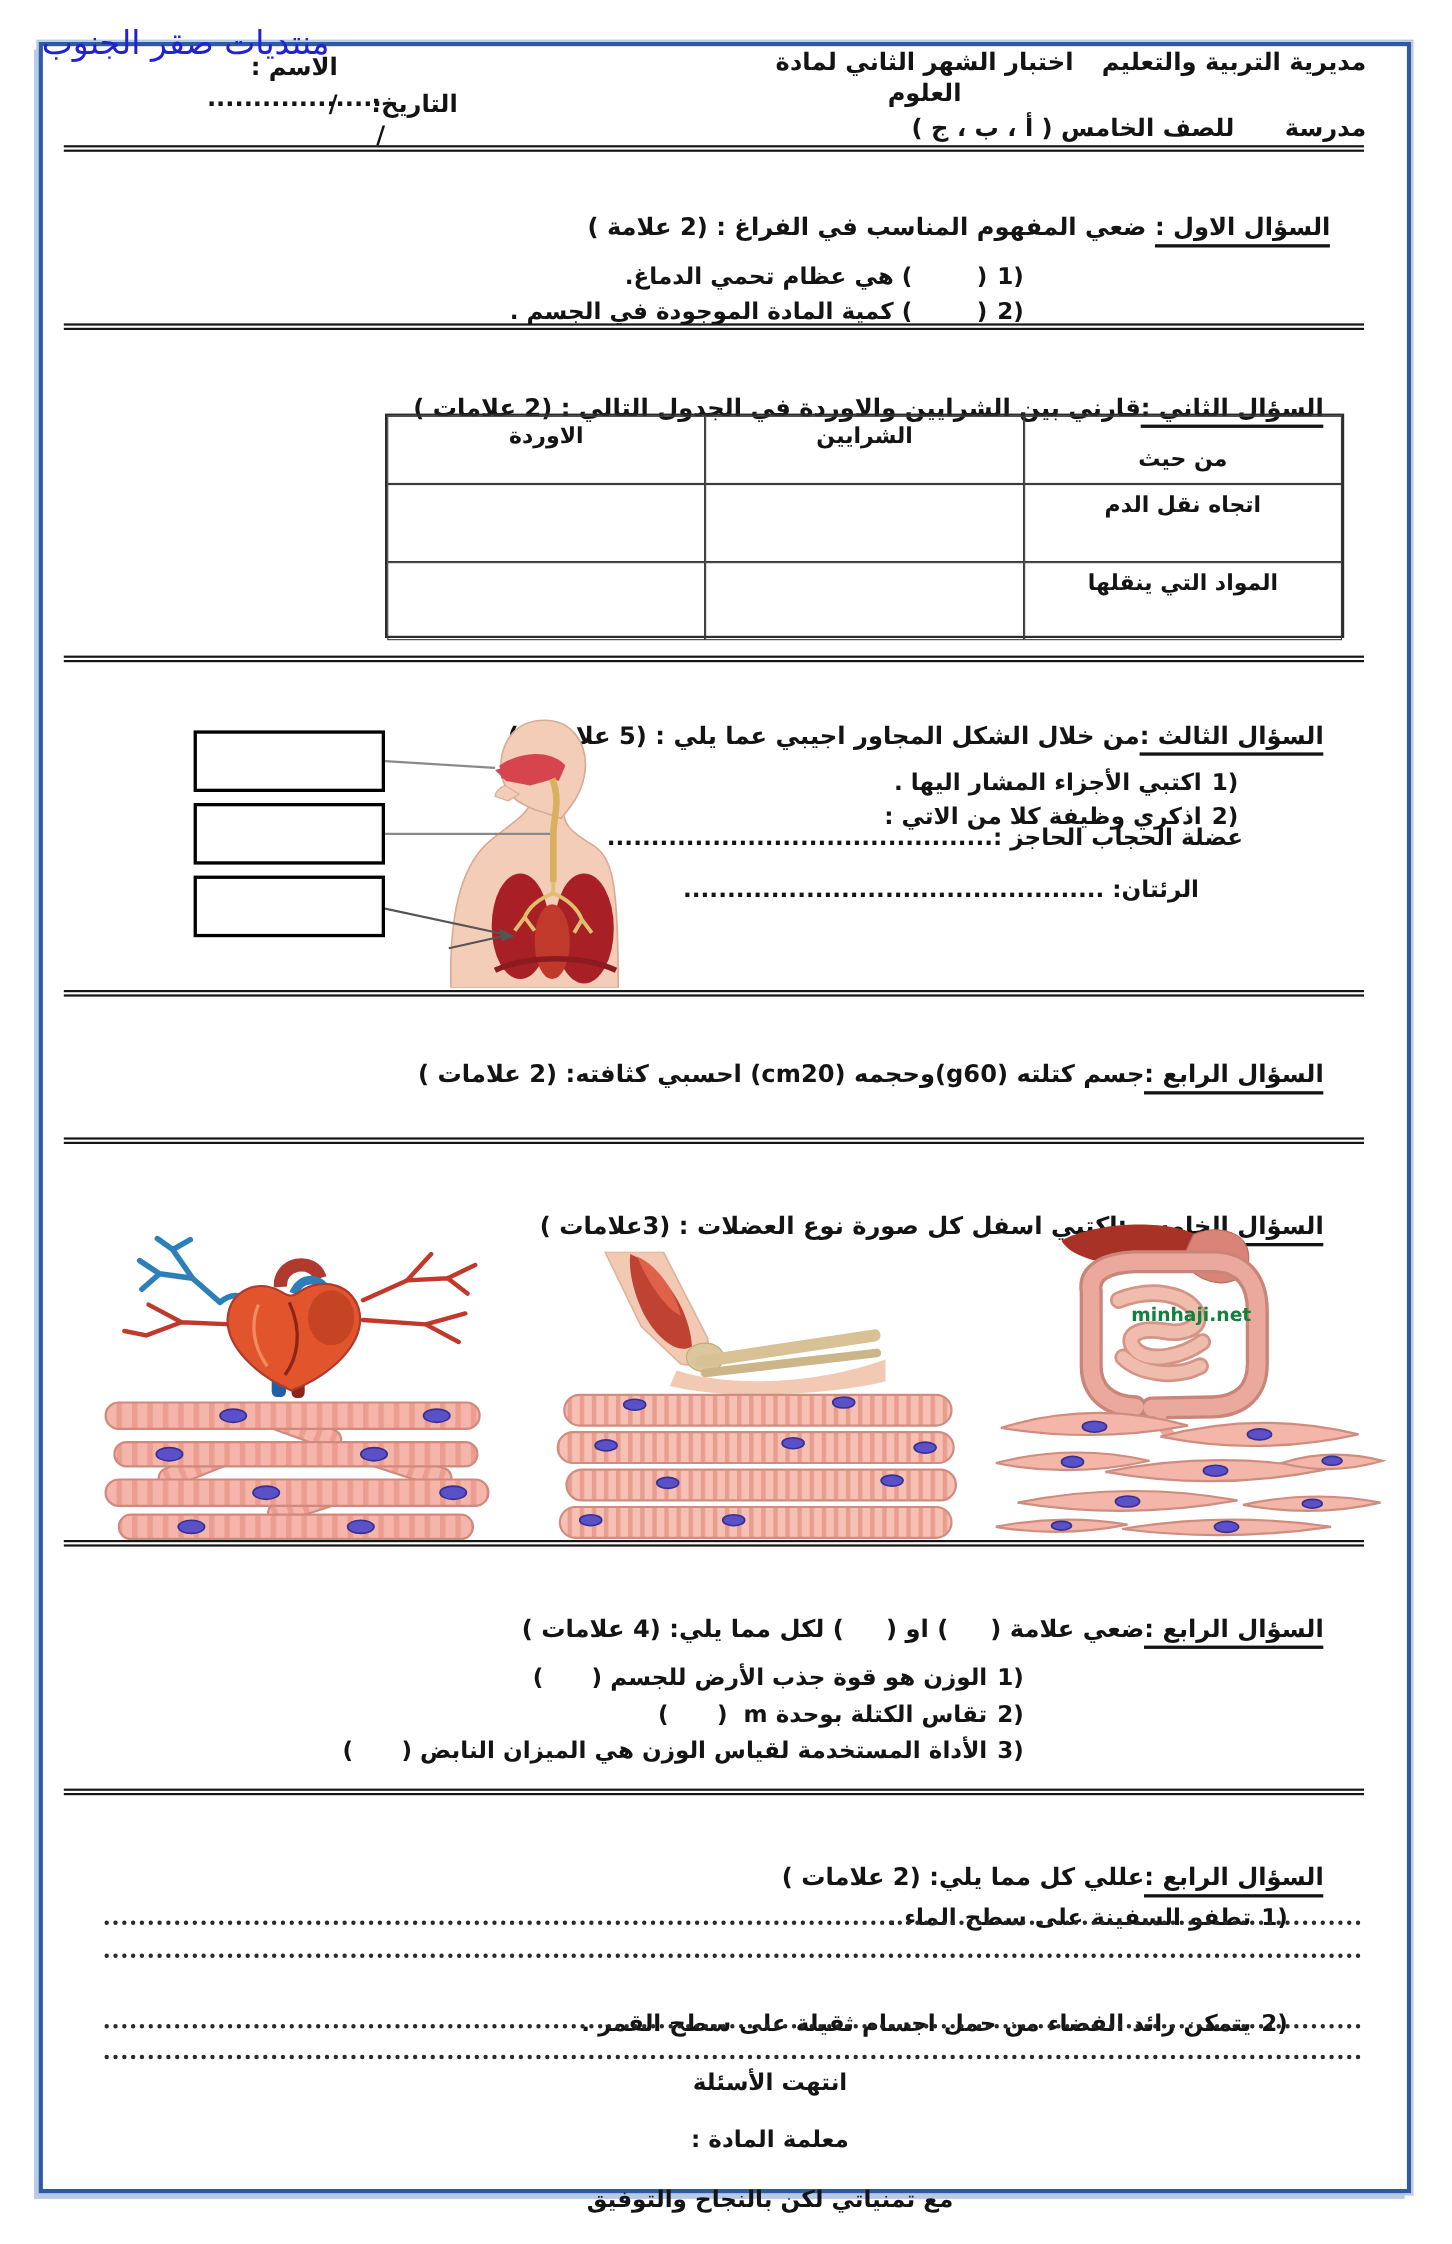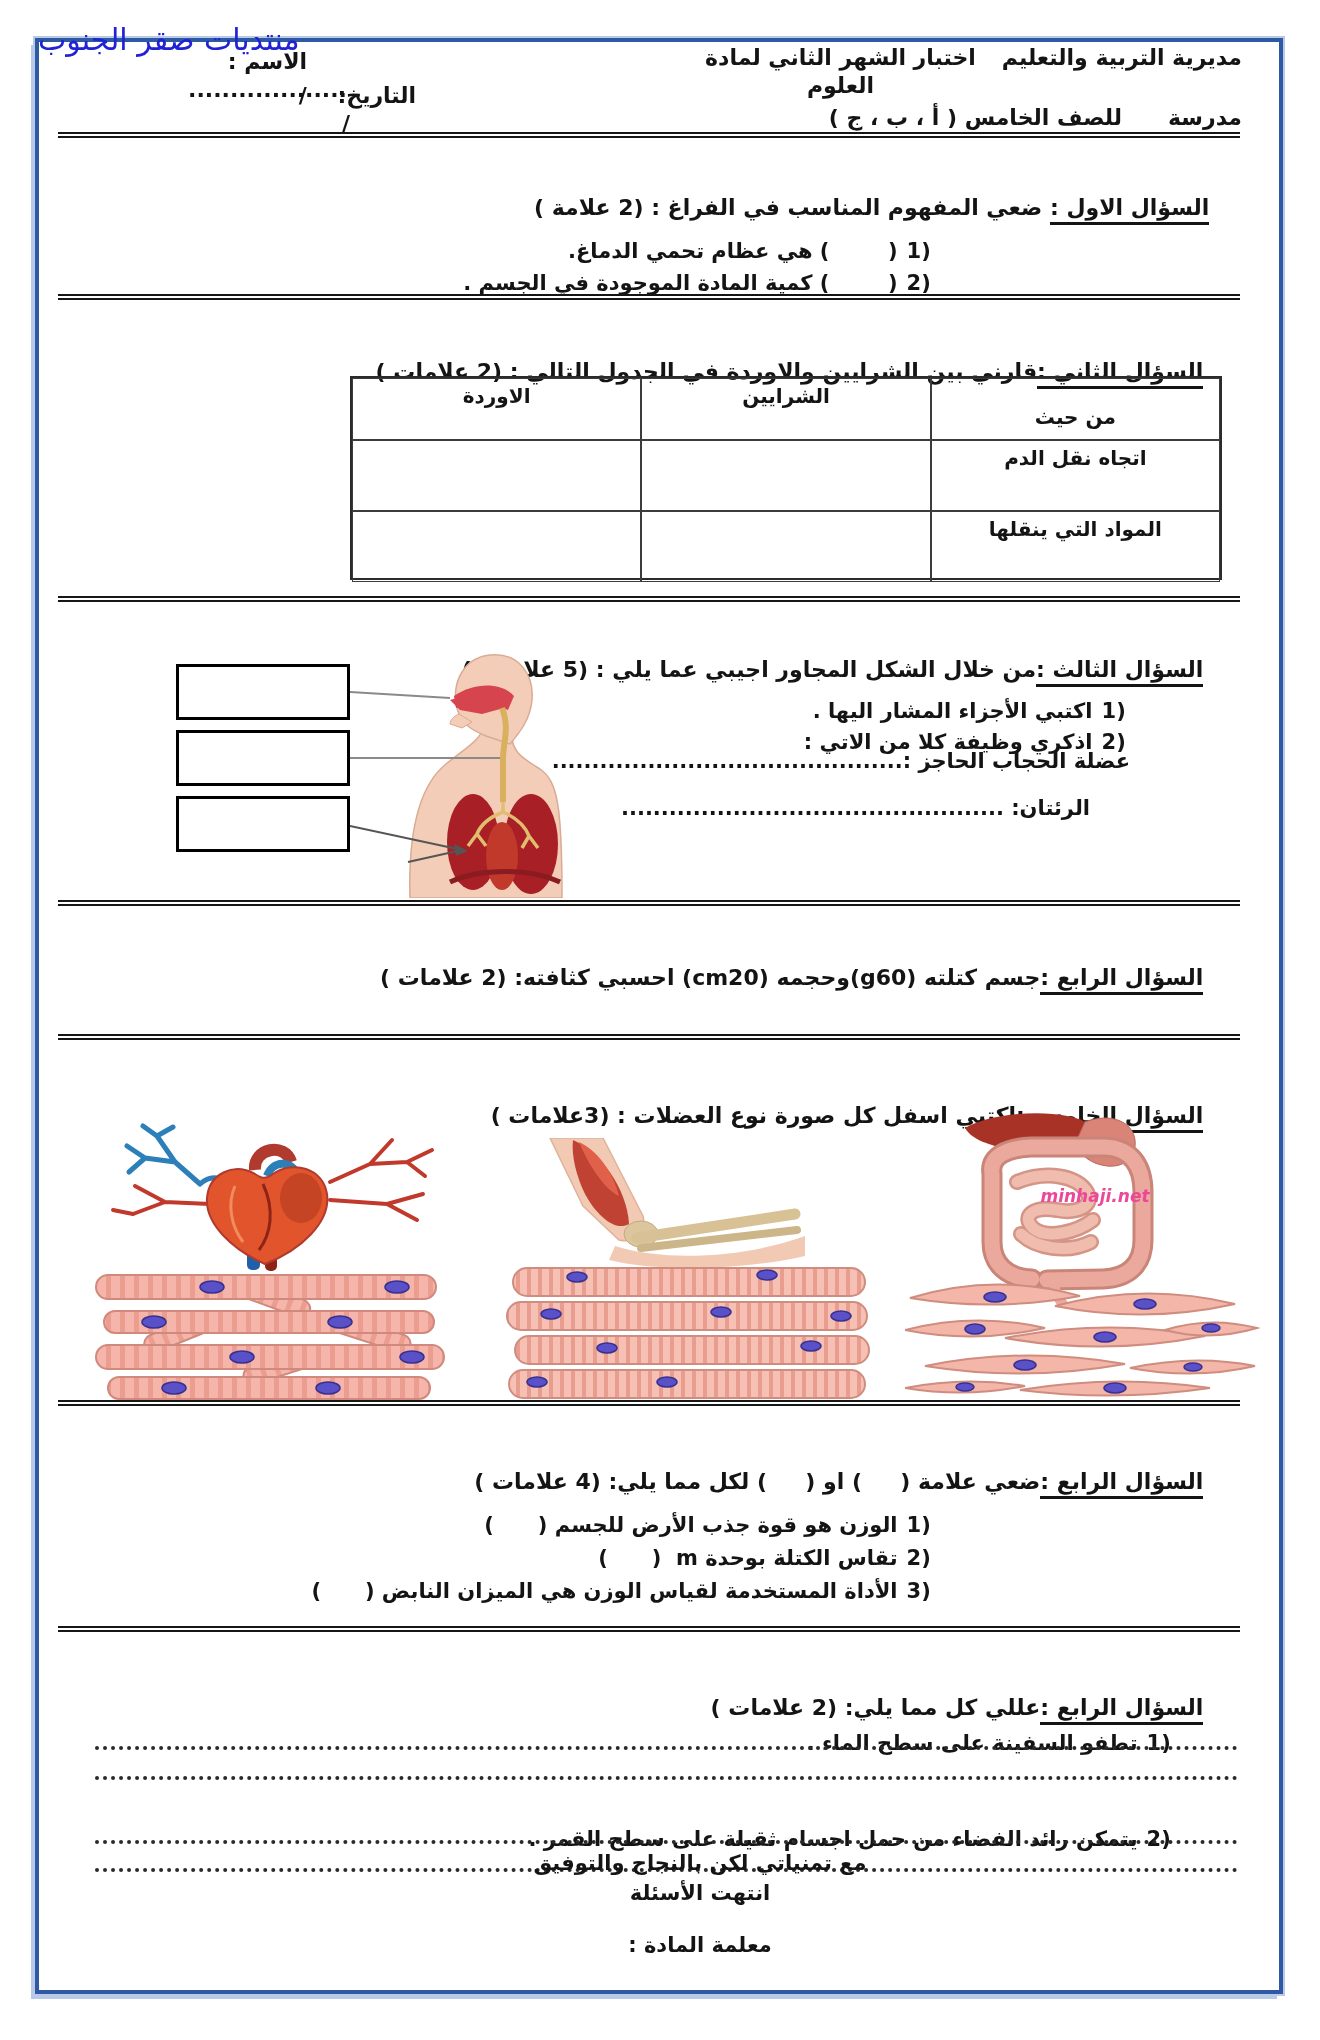--- a/index.html
+++ b/index.html
@@ -22,21 +22,21 @@
   .itm .num{margin-left:9px;}
   .dotline{position:absolute;left:95px;right:82px;height:4px;border-bottom:4px dotted #2a2a2a;}
   .box{position:absolute;left:176px;width:174px;height:56px;border:3px solid #000;background:#fff;box-sizing:border-box;}
   .cmp-table{position:absolute;left:350px;top:376px;width:872px;height:204px;direction:rtl;
              display:grid;grid-template-columns:1fr 1fr 1fr;grid-template-rows:62px 71px 71px;
              border:2px solid #2b2b2b;box-sizing:border-box;}
   .cmp-table .cell{border:1px solid #3c3c3c;text-align:center;font-size:20px;padding-top:5px;box-sizing:border-box;}
   .cmp-table .basis{padding-top:26px;}
   .center-line{position:absolute;left:200px;width:1000px;text-align:center;}
   .minhaji{position:absolute;left:1003px;top:1186px;width:160px;text-align:center;
-           font-style:italic;font-size:17px;color:#ec4899;padding-left:12px;}
+           font-size:17px;color:#15803d;}
 </style>
 </head>
 <body>
 
 <div class="page">
   <div class="frame"></div>
   <div class="watermark">منتديات صقر الجنوب</div>
 
   <div class="abs rtl th" style="right:78px;top:44px;">مديرية التربية والتعليم</div>
   <div class="abs rtl th" style="left:668px;top:44px;width:345px;text-align:center;">اختبار الشهر الثاني لمادة العلوم</div>
@@ -261,15 +261,15 @@
   </div>
   <div class="dotline" style="top:1742px;"></div>
   <div class="dotline" style="top:1772px;"></div>
   <div class="abs itm t" style="right:120px;top:1800px;">
     <span class="num">⁦2)⁩</span><span>يتمكن رائد الفضاء من حمل اجسام ثقيلة على سطح القمر .</span>
   </div>
   <div class="dotline" style="top:1836px;"></div>
   <div class="dotline" style="top:1864px;"></div>
 
   <div class="center-line rtl t" style="top:1880px;position:absolute;">انتهت الأسئلة</div>
-  <div class="center-line rtl t" style="top:1850px;position:absolute;">مع تمنياتي لكن بالنجاح والتوفيق</div>
+  <div class="center-line rtl t" style="top:1986px;position:absolute;">مع تمنياتي لكن بالنجاح والتوفيق</div>
   <div class="center-line rtl t" style="top:1932px;position:absolute;">معلمة المادة :</div>
 </div>
 
 </body></html>

